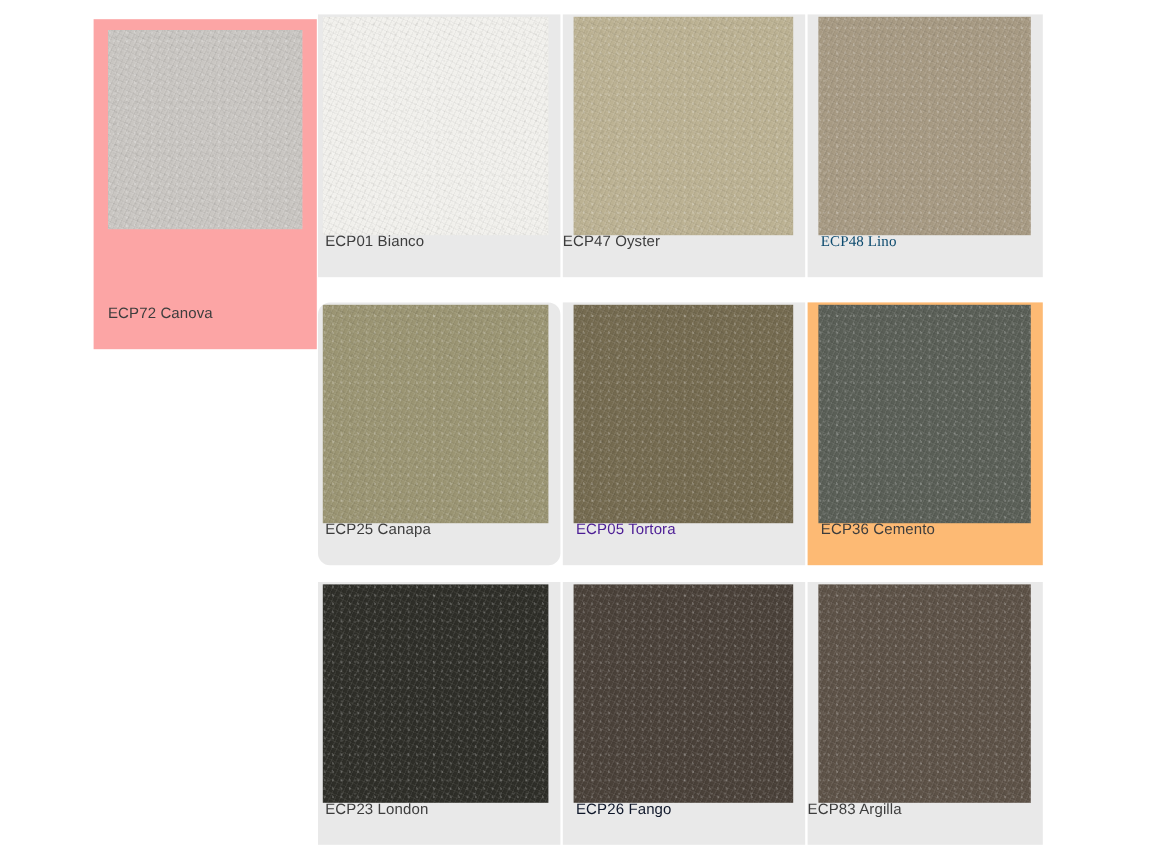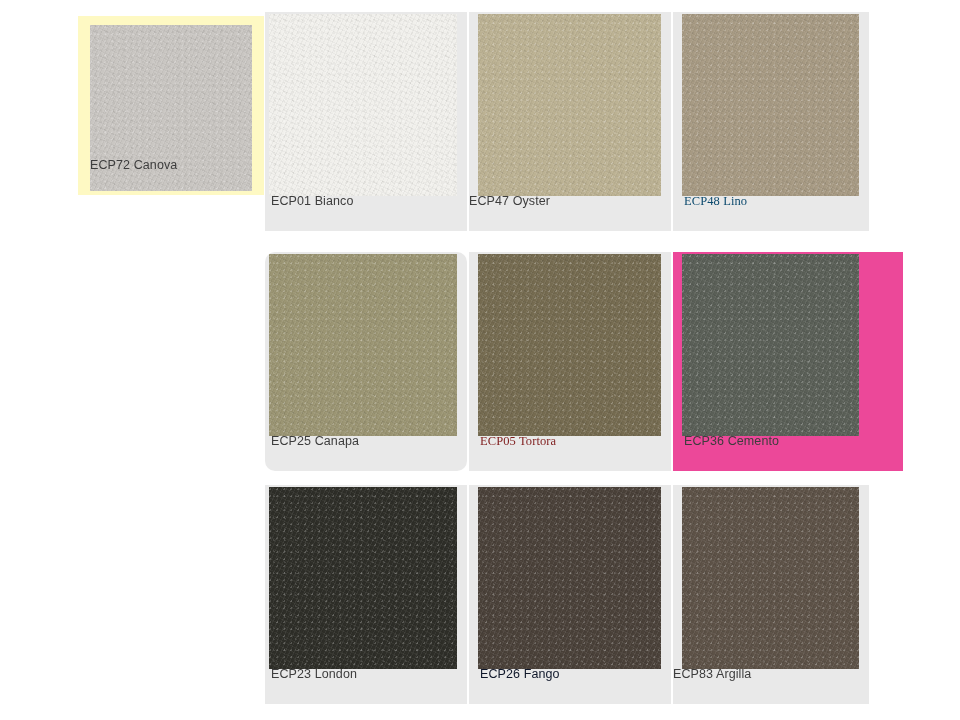--- a/index.html
+++ b/index.html
@@ -57,21 +57,21 @@
     font-size: 12.5px;
     line-height: 1;
     letter-spacing: 0.1px;
     white-space: nowrap;
   }
 </style>
 </head>
 <body>
 
 <div class="swatch-board" id="board">
-    <div class="swatch-card" style="left: 78px; top: 16px; width: 186px; height: 179px; background: #fef9c3;">
+    <div class="swatch-card" style="left: 78px; top: 16px; width: 186px; height: 275px; background: #fca5a5;">
       <div class="chip" style="left: 12px; top: 9px; width: 162px; height: 166px; background-color: rgb(201, 198, 194);"></div>
       <div class="caption" style="padding-left: 12px; bottom: 24px; color: rgb(61, 61, 61);">ECP72 Canova</div>
     </div>
     <div class="swatch-card" style="left: 265px; top: 12px; width: 202px; height: 219px; background: rgb(233, 233, 233);">
       <div class="chip" style="left: 4px; top: 2px; width: 188px; height: 182px; background-color: rgb(241, 240, 236);"></div>
       <div class="caption" style="padding-left: 6px; bottom: 24px; color: rgb(61, 61, 61);">ECP01 Bianco</div>
     </div>
     <div class="swatch-card" style="left: 469px; top: 12px; width: 202px; height: 219px; background: rgb(233, 233, 233);">
       <div class="chip" style="left: 9px; top: 2px; width: 183px; height: 182px; background-color: rgb(188, 178, 147);"></div>
       <div class="caption" style="bottom: 24px; color: rgb(61, 61, 61);">ECP47 Oyster</div>
@@ -79,23 +79,23 @@
     <div class="swatch-card" style="left: 673px; top: 12px; width: 196px; height: 219px; background: rgb(233, 233, 233);">
       <div class="chip" style="left: 9px; top: 2px; width: 177px; height: 182px; background-color: rgb(167, 154, 131);"></div>
       <div class="caption" style="padding-left: 11px; bottom: 24px; color: #0c4a6e; font-family: Liberation Serif, serif;">ECP48 Lino</div>
     </div>
     <div class="swatch-card" style="left: 265px; top: 252px; width: 202px; height: 219px; background: rgb(233, 233, 233); border-radius: 10px;">
       <div class="chip" style="left: 4px; top: 2px; width: 188px; height: 182px; background-color: rgb(155, 149, 115);"></div>
       <div class="caption" style="padding-left: 6px; bottom: 24px; color: rgb(61, 61, 61);">ECP25 Canapa</div>
     </div>
     <div class="swatch-card" style="left: 469px; top: 252px; width: 202px; height: 219px; background: rgb(233, 233, 233);">
       <div class="chip" style="left: 9px; top: 2px; width: 183px; height: 182px; background-color: rgb(117, 107, 80);"></div>
-      <div class="caption" style="padding-left: 11px; bottom: 24px; color: #7f1d1d; font-family: Liberation Serif, serif;">ECP05 Tortora</div>
+      <div class="caption" style="padding-left: 11px; bottom: 24px; color: #4c1d95;">ECP05 Tortora</div>
     </div>
-    <div class="swatch-card" style="left: 673px; top: 252px; width: 230px; height: 219px; background: #ec4899;">
+    <div class="swatch-card" style="left: 673px; top: 252px; width: 196px; height: 219px; background: #fdba74;">
       <div class="chip" style="left: 9px; top: 2px; width: 177px; height: 182px; background-color: rgb(90, 95, 87);"></div>
       <div class="caption" style="padding-left: 11px; bottom: 24px; color: rgb(61, 61, 61);">ECP36 Cemento</div>
     </div>
     <div class="swatch-card" style="left: 265px; top: 485px; width: 202px; height: 219px; background: rgb(233, 233, 233);">
       <div class="chip" style="left: 4px; top: 2px; width: 188px; height: 182px; background-color: rgb(46, 46, 40);"></div>
       <div class="caption" style="padding-left: 6px; bottom: 24px; color: rgb(61, 61, 61); margin-top: 22px;">ECP23 London</div>
     </div>
     <div class="swatch-card" style="left: 469px; top: 485px; width: 202px; height: 219px; background: rgb(233, 233, 233);">
       <div class="chip" style="left: 9px; top: 2px; width: 183px; height: 182px; background-color: rgb(74, 65, 57);"></div>
       <div class="caption" style="padding-left: 11px; bottom: 24px; color: #0f172a;">ECP26 Fango</div>

